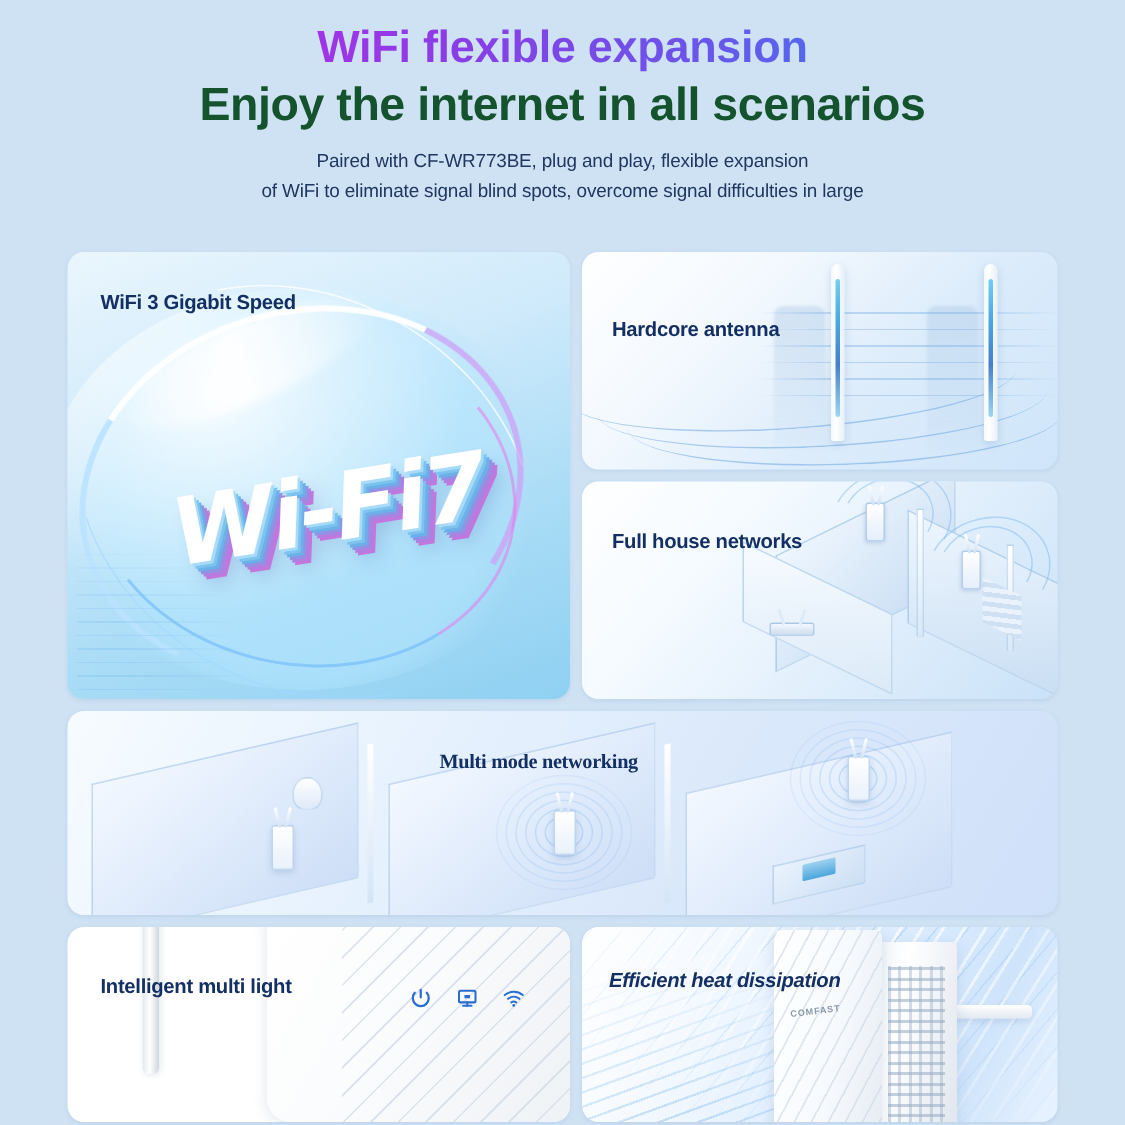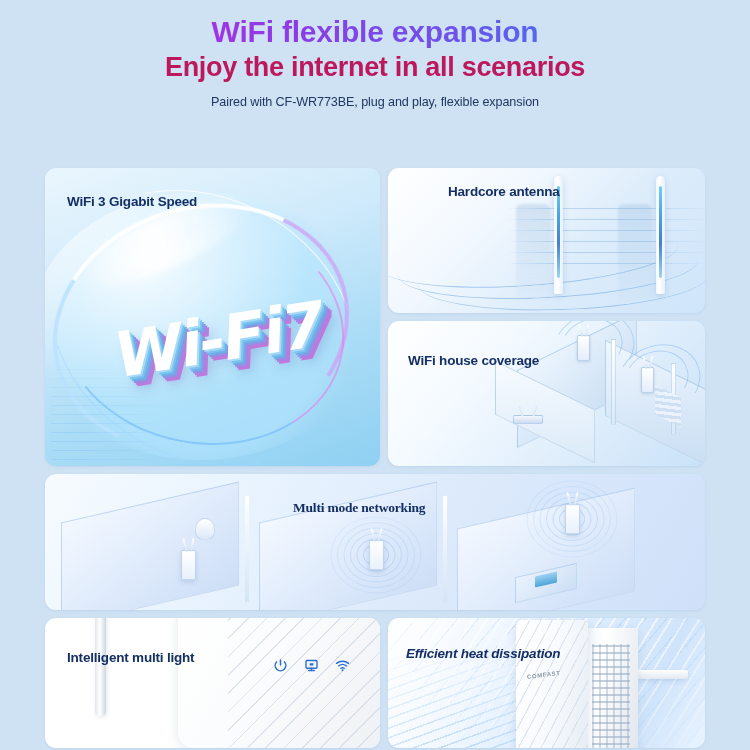--- a/index.html
+++ b/index.html
@@ -15,21 +15,21 @@
   
   .header { padding-top:14px; text-align:center; }
   .title-gradient {
     font-size:30px; font-weight:bold; letter-spacing:-0.2px;
     background:linear-gradient(90deg,#d028e8 0%,#b62ce6 16%,#8b3ce6 40%,#6a55ea 62%,#3f7bf0 84%,#2f8df4 100%);
     -webkit-background-clip:text; background-clip:text;
     -webkit-text-fill-color:transparent; color:transparent;
     line-height:1.2;
   }
   .title-main {
-    font-size:27px; font-weight:bold; color:#be185d;
+    font-size:31px; font-weight:bold; color:#14532d;
     line-height:1.22; letter-spacing:-0.3px; margin-top:1px;
   }
   .subtitle {
     margin-top:8px; font-size:12.6px; color:#20375f; line-height:1.62;
     letter-spacing:-0.1px;
   }
 
   
   .grid {
     position:absolute; left:45px; top:168px;
@@ -111,21 +111,21 @@
       2px 2px 0 #9fd4f5, 4px 4px 0 #7fc2ee, 6px 6px 0 #6fa8e6,
       8px 8px 0 #9a7fe0, 10px 10px 0 #b municipal;
     text-shadow:
       1.5px 2px 0 #a7dbf7, 3px 4px 0 #7cc4ef, 4.5px 6px 0 #6bb0e8,
       6px 8px 0 #8f93e4, 7.5px 10px 0 #b07fe0, 9px 12px 0 #c277dd,
       10px 14px 14px rgba(70,100,170,.35);
   }
 
   
   .c-antenna { background:linear-gradient(135deg,#ffffff 0%,#f2f8fe 32%,#dcecfb 62%,#cfe5fa 100%); }
-  .c-antenna .card-label { left:20px; top:16px;margin-left:40px; }
+  .c-antenna .card-label { left:20px; top:44px; }
   .ant {
     position:absolute; top:8px; width:9px; height:118px;
     background:linear-gradient(90deg,#f3f8fd 0%,#ffffff 38%,#e6eff8 100%);
     border-radius:5px 5px 2px 2px;
     box-shadow:0 2px 6px rgba(90,130,180,.25);
   }
   .ant::after {
     content:""; position:absolute; left:2.5px; top:10px;
     width:3.5px; height:92px; border-radius:2px;
     background:linear-gradient(180deg,#5fc8f0 0%,#2f9ede 30%,#2b6fc4 62%,#8fd2ef 100%);
@@ -349,20 +349,21 @@
 </head>
 <body>
 
 <div class="page">
 
   <div class="header">
     <div class="title-gradient">WiFi flexible expansion</div>
     <div class="title-main">Enjoy the internet in all scenarios</div>
     <div class="subtitle">
       <div>Paired with CF-WR773BE, plug and play, flexible expansion</div>
+      <div>of WiFi to eliminate signal blind spots, overcome signal difficulties in large</div>
     </div>
   </div>
 
   <div class="grid">
 
     <div class="card c-wifi7">
       <div class="orb"></div>
       <div class="ring ring3"></div>
       <div class="ring ring1"></div>
       <div class="ring ring2"></div>
@@ -393,21 +394,21 @@
         <div class="wallv w2"></div>
         <div class="stair"></div>
         <div class="waves wv-b"></div>
         <div class="waves wv-a"></div>
         <div class="waves wv-d"></div>
         <div class="waves wv-c"></div>
         <div class="dev dev1"></div>
         <div class="dev dev2"></div>
         <div class="router3"></div>
       </div>
-      <div class="card-label">WiFi house coverage</div>
+      <div class="card-label">Full house networks</div>
     </div>
 
     <div class="card c-multi">
       <div class="room room1"></div>
       <div class="room room2"></div>
       <div class="room room3"></div>
       <div class="room-wall rw1"></div>
       <div class="room-wall rw2"></div>
       <div class="toilet"></div>
       <div class="desk"></div>

